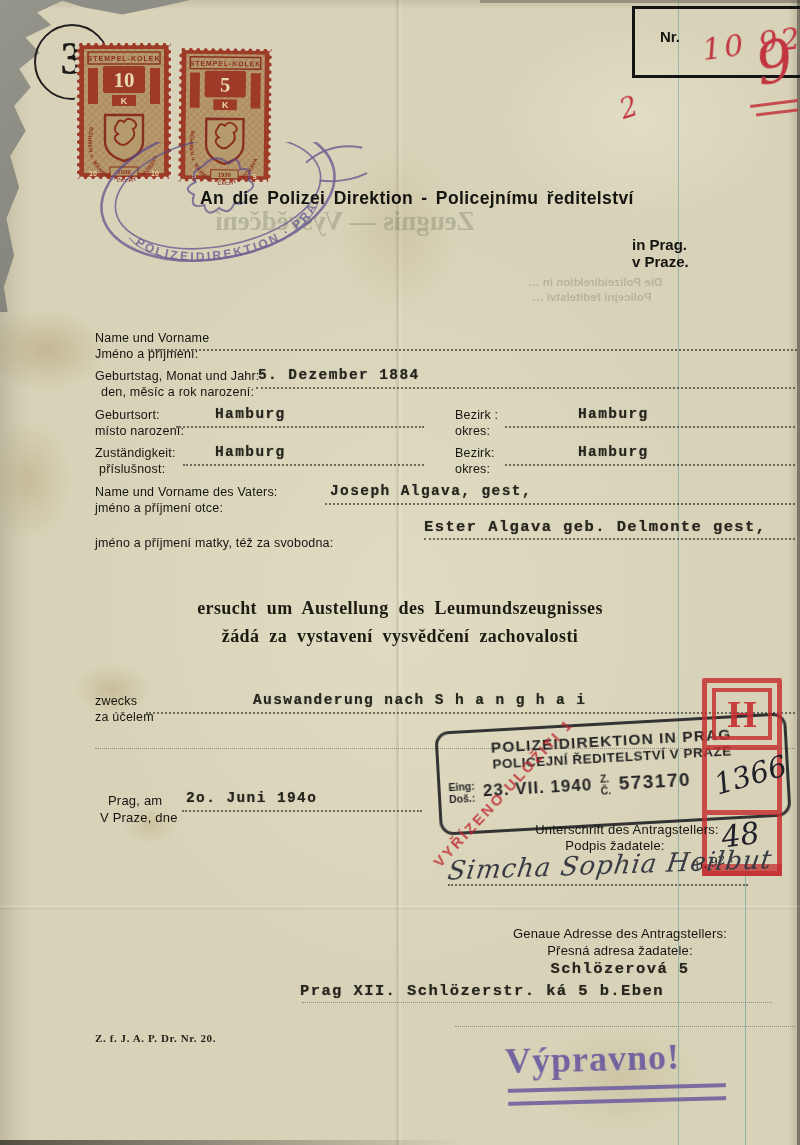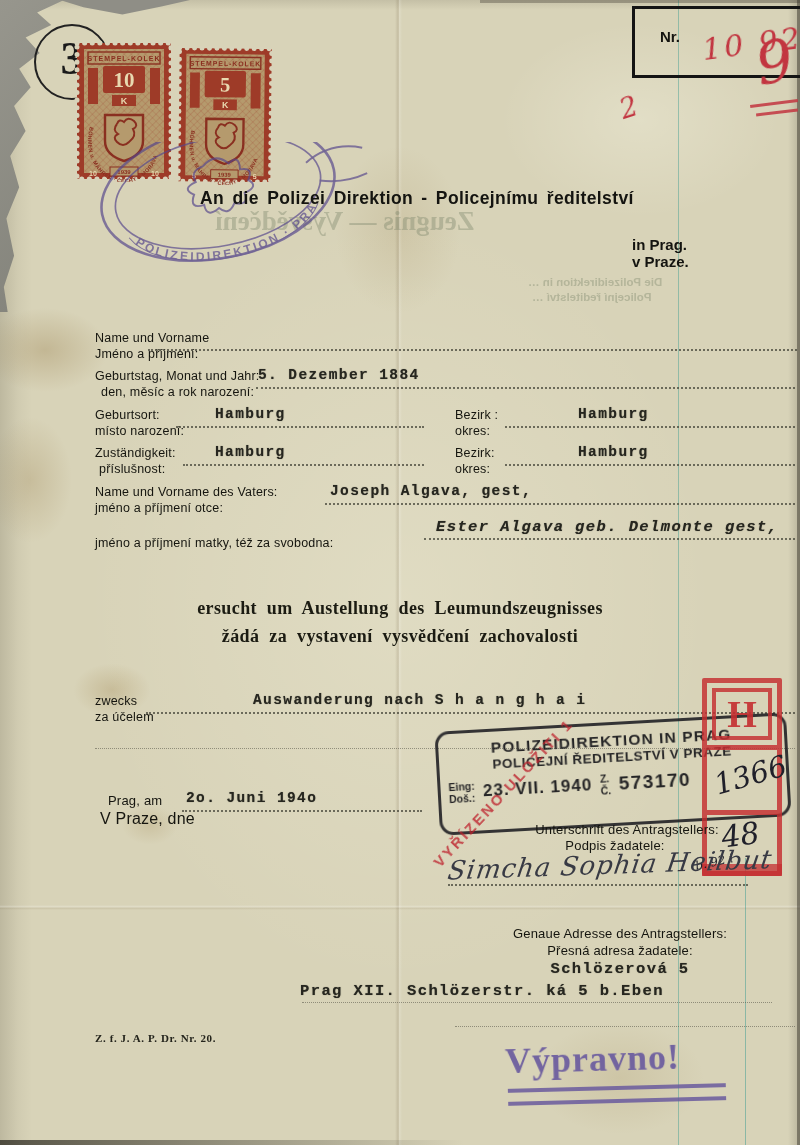--- a/index.html
+++ b/index.html
@@ -230,21 +230,21 @@
   <div class="lab" style="left:455px;top:462px;">okres:</div>
   <div class="typed" style="left:578px;top:444px;">Hamburg</div>
   <div class="dot" style="left:505px;top:464px;width:290px;"></div>
 
   <div class="lab" style="left:95px;top:485px;">Name und Vorname des Vaters:</div>
   <div class="lab" style="left:95px;top:501px;">jméno a příjmení otce:</div>
   <div class="typed" style="left:330px;top:483px;">Joseph Algava, gest,</div>
   <div class="dot" style="left:325px;top:503px;width:470px;"></div>
 
   <div class="lab" style="left:95px;top:536px;">jméno a příjmení matky, též za svobodna:</div>
-  <div class="typed" style="left:436px;top:518px;font-size:15.5px;font-style:italic;">Ester Algava geb. Delmonte  gest,</div>
+  <div class="typed" style="left:424px;top:518px;font-size:15.5px;">Ester Algava geb. Delmonte  gest,</div>
   <div class="dot" style="left:424px;top:538px;width:371px;"></div>
 
   <div class="statement" style="top:598px;">ersucht um Austellung des Leumundszeugnisses</div>
   <div class="statement" style="top:626px;">žádá za vystavení vysvědčení zachovalosti</div>
 
   <div class="lab" style="left:95px;top:694px;">zwecks</div>
   <div class="lab" style="left:95px;top:710px;">za účelem</div>
   <div class="typed" style="left:253px;top:692px;">Auswanderung nach  S h a n g h a i</div>
   <div class="dot" style="left:146px;top:712px;width:649px;"></div>
   <div class="dot lite" style="left:95px;top:748px;width:700px;"></div>
@@ -278,21 +278,21 @@
       <div class="hnum" style="font-size:29px;transform:rotate(-16deg) translate(4px,10px);">1366</div>
     </div>
     <div class="hcell3">
       <div class="hnum" style="font-size:30px;transform:rotate(-8deg) translate(14px,2px);">48</div>
     </div>
     <div class="hstrip"></div>
     <div class="hnum" style="font-size:12px;position:absolute;left:-12px;top:172px;transform:rotate(-12deg);">b. 92 i</div>
   </div>
 
   <div class="lab" style="left:108px;top:793px;font-size:13px;">Prag, am</div>
-  <div class="lab" style="left:100px;top:810px;font-size:16px;">V Praze, dne</div>
+  <div class="lab" style="left:100px;top:810px;font-size:13px;">V Praze, dne</div>
   <div class="typed" style="left:186px;top:790px;">2o. Juni   194o</div>
   <div class="dot" style="left:182px;top:810px;width:240px;"></div>
 
   <div class="lab" style="left:482px;top:822px;width:290px;text-align:center;font-size:13px;">Unterschrift des Antragstellers:</div>
   <div class="lab" style="left:470px;top:838px;width:290px;text-align:center;font-size:13px;">Podpis žadatele:</div>
   <div class="sig">Simcha Sophia Heilbut</div>
   <div class="dot" style="left:448px;top:884px;width:300px;"></div>
 
   <div class="lab" style="left:455px;top:926px;width:330px;text-align:center;font-size:13px;">Genaue Adresse des Antragstellers:</div>
   <div class="lab" style="left:455px;top:943px;width:330px;text-align:center;font-size:13px;">Přesná adresa žadatele:</div>

